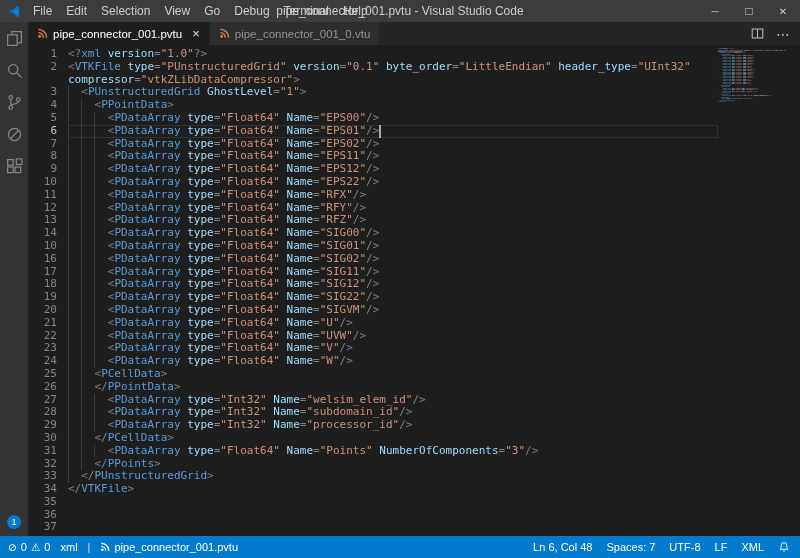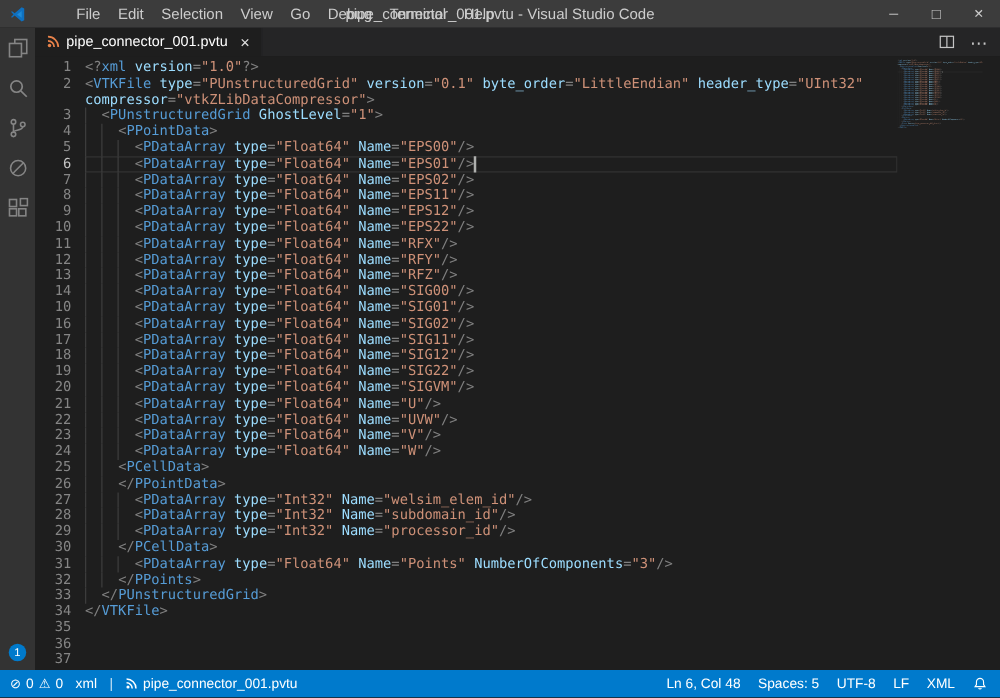--- a/index.html
+++ b/index.html
@@ -2,21 +2,21 @@
 <html><head>
 <meta charset="utf-8">
 <style>
   * { margin:0; padding:0; box-sizing:border-box; }
   html,body { width:800px; height:558px; overflow:hidden; background:#1e1e1e;
               font-family:"Liberation Sans","DejaVu Sans",sans-serif; }
   .window { width:800px; height:558px; display:flex; flex-direction:column; }
 
   
   .titlebar { flex:0 0 22px; background:#3c3c3c; color:#cccccc; font-size:12px;
-              display:flex; align-items:center; position:relative; user-select:none;gap:28px; }
+              display:flex; align-items:center; position:relative; user-select:none; }
   .logo { width:16px; height:16px; margin:0 4px 0 6px; display:flex; align-items:center; justify-content:center; }
   .menubar { display:flex; height:100%; align-items:stretch; }
   .menu-item { padding:0 7px; display:flex; align-items:center; cursor:default; }
   .window-title { position:absolute; left:50%; transform:translateX(-50%); white-space:nowrap;
                   font-size:12px; color:#cccccc; pointer-events:none; }
   .window-controls { margin-left:auto; display:flex; height:100%; }
   .win-btn { width:34px; display:flex; align-items:center; justify-content:center; font-size:10px; color:#cccccc; }
 
   
   .main { flex:1; display:flex; min-height:0; }
@@ -142,20 +142,30 @@
             <div class="tab active">
               <span>
                 <svg width="11" height="11" viewBox="0 0 16 16">
                   <circle cx="3.8" cy="12.2" r="2" fill="#e8824a"></circle>
                   <path d="M2 6.8A7.2 7.2 0 0 1 9.2 14" stroke="#e8824a" stroke-width="2" fill="none"></path>
                   <path d="M2 2a12 12 0 0 1 12 12" stroke="#e8824a" stroke-width="2" fill="none"></path>
                 </svg>
               </span>
               <span>pipe_connector_001.pvtu</span>
               <span class="tab-close">×</span>
+            </div>
+            <div class="tab">
+              <span>
+                <svg width="11" height="11" viewBox="0 0 16 16">
+                  <circle cx="3.8" cy="12.2" r="2" fill="#e8824a"></circle>
+                  <path d="M2 6.8A7.2 7.2 0 0 1 9.2 14" stroke="#e8824a" stroke-width="2" fill="none"></path>
+                  <path d="M2 2a12 12 0 0 1 12 12" stroke="#e8824a" stroke-width="2" fill="none"></path>
+                </svg>
+              </span>
+              <span>pipe_connector_001_0.vtu</span>
             </div>
           </div>
         <div class="tab-actions">
           <span>
             <svg width="13" height="13" viewBox="0 0 16 16" fill="none" stroke="#c5c5c5" stroke-width="1.2">
               <rect x="1.5" y="2.5" width="13" height="11"></rect>
                 <path d="M8 2.5v11"></path>
             </svg>
           </span>
           <span style="font-size:14px; line-height:1;">⋯</span>
@@ -306,21 +316,21 @@
             <circle cx="3.8" cy="12.2" r="2" fill="#ffffff"></circle>
             <path d="M2 6.8A7.2 7.2 0 0 1 9.2 14" stroke="#ffffff" stroke-width="2" fill="none"></path>
             <path d="M2 2a12 12 0 0 1 12 12" stroke="#ffffff" stroke-width="2" fill="none"></path>
           </svg>
         </span>
         <span>pipe_connector_001.pvtu</span>
       </div>
     </div>
     <div class="sb-right">
       <span class="sb-item">Ln 6, Col 48</span>
-      <span class="sb-item">Spaces: 5</span>
+      <span class="sb-item">Spaces: 7</span>
       <span class="sb-item">UTF-8</span>
       <span class="sb-item">LF</span>
       <span class="sb-item">XML</span>
       <span class="sb-item">
         <span>
           <svg width="12" height="12" viewBox="0 0 16 16" fill="none" stroke="#ffffff" stroke-width="1.2">
             <path d="M8 2.2a3.8 3.8 0 0 0-3.8 3.8v3L2.8 11h10.4l-1.4-2V6A3.8 3.8 0 0 0 8 2.2z"></path>
             <path d="M6.6 12.6a1.5 1.5 0 0 0 2.8 0"></path>
           </svg>
         </span>

